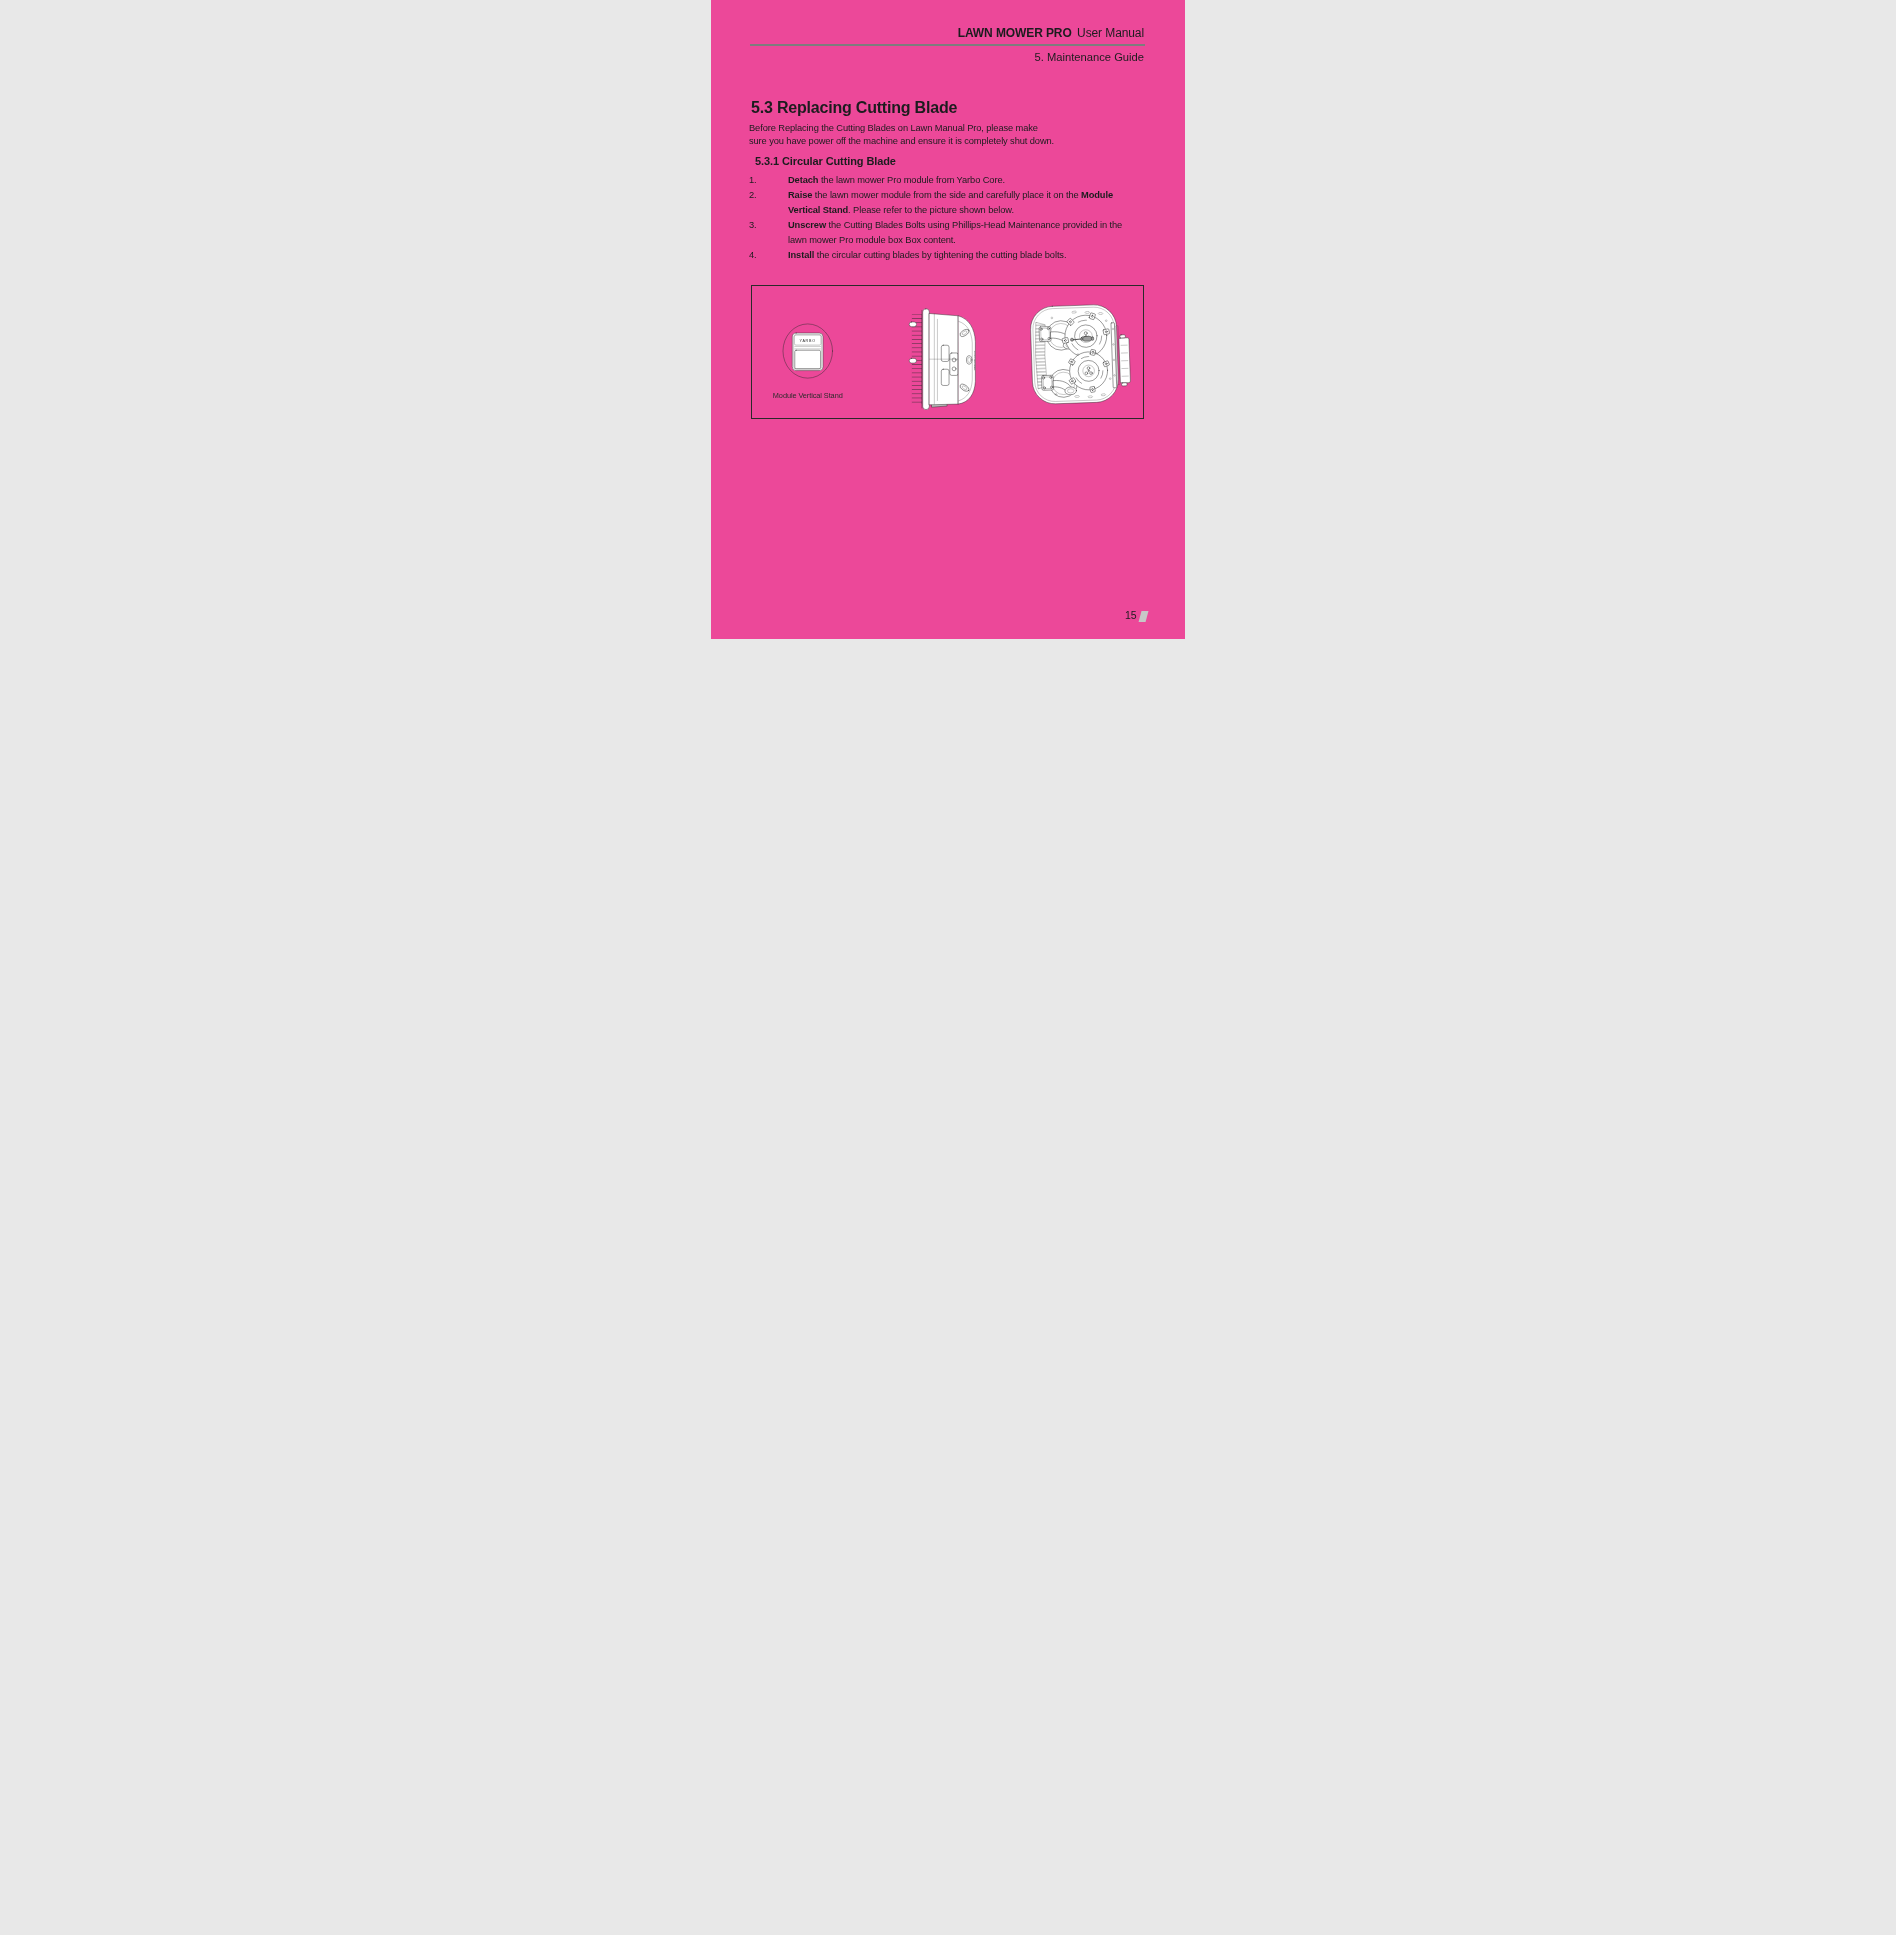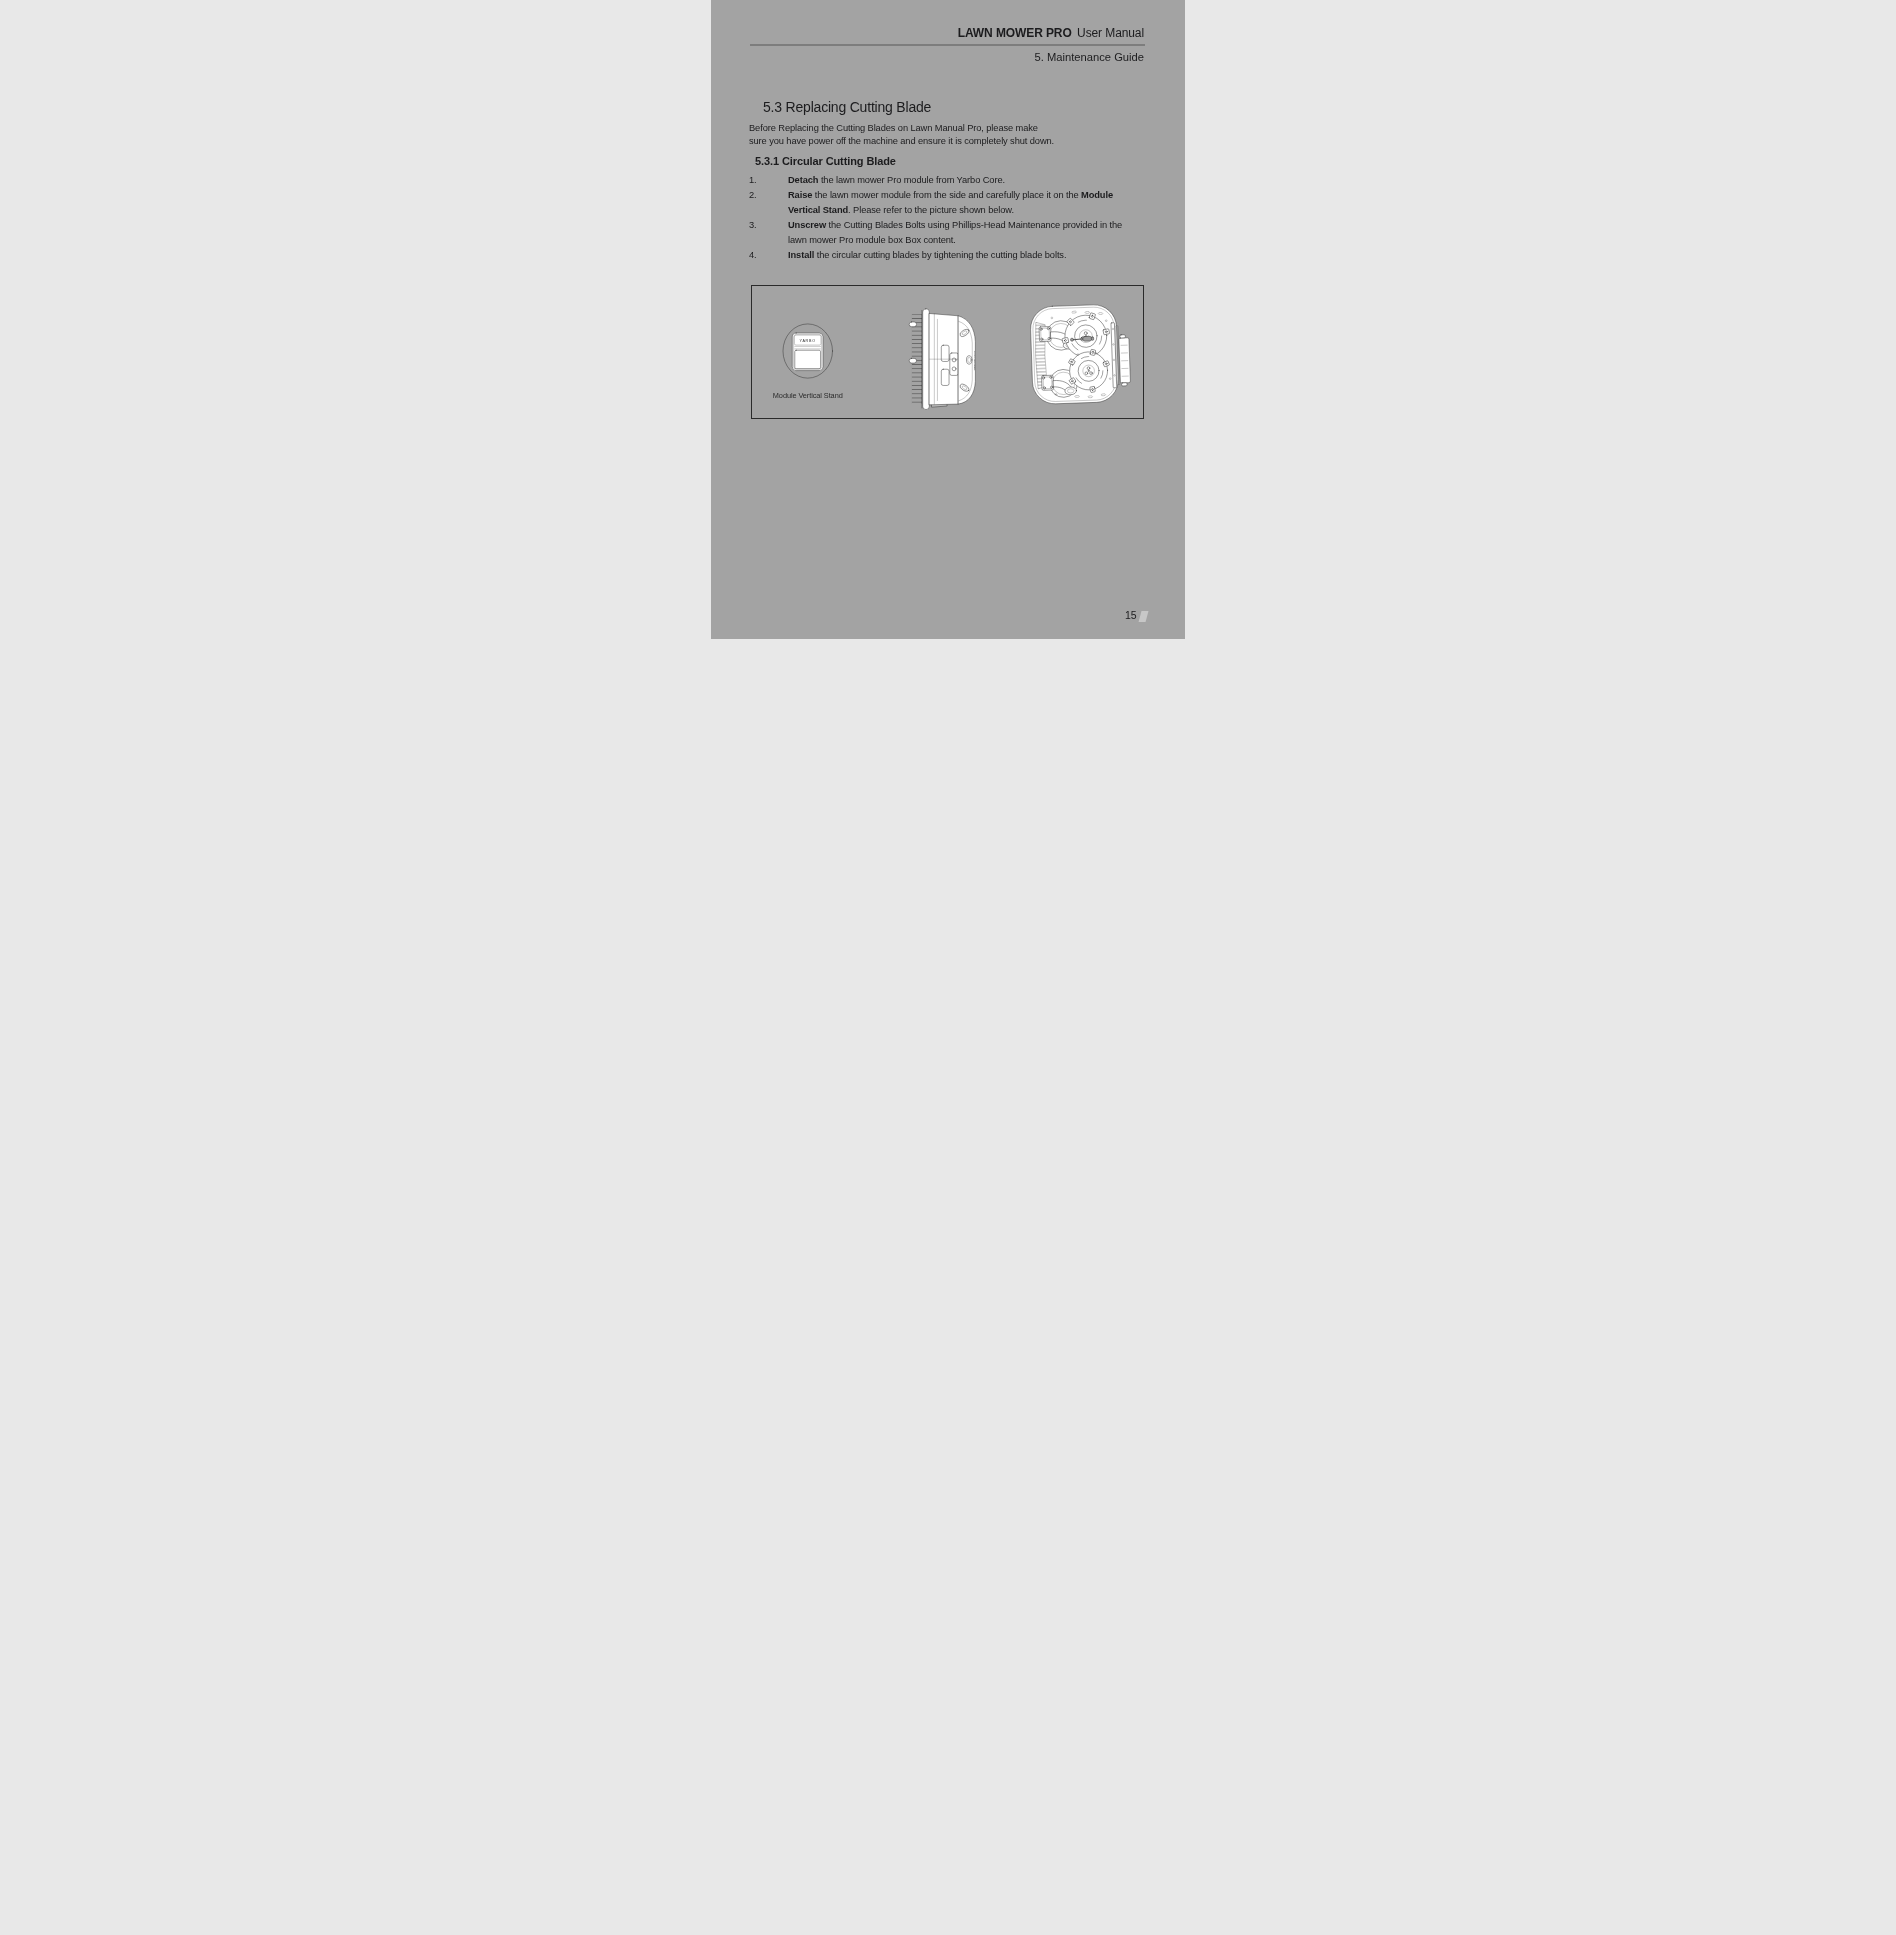--- a/index.html
+++ b/index.html
@@ -1,33 +1,33 @@
 <!DOCTYPE html>
 <html style="font-size:6.2px"><head>
 <meta charset="utf-8">
 <style>
   html,body{margin:0;padding:0;background:#e8e8e8;}
   #page{
     position:relative;
     width:474px;height:639px;
-    background:#a3a3a3;
+    background:#ec4899;
     margin:0 auto;
     font-family:"Liberation Sans",sans-serif;
     color:#1c1c1e;
     overflow:hidden;
   }
   .abs{position:absolute;}
   
   #header-title{top:26px;right:41px;font-size:12px;line-height:14.7px;letter-spacing:-0.1px;white-space:nowrap;}
   #header-title .brand{font-weight:700;}
   #header-title .manual{font-weight:400;margin-left:5.4px;}
   #header-rule{top:44px;left:39px;width:395px;height:1.5px;background:#7d7d7d;}
   #section-label{top:51px;right:41px;font-size:11.2px;line-height:13px;font-weight:400;white-space:nowrap;}
   
-  #heading{top:98px;left:52px;font-size:14px;line-height:19.4px;font-weight:400;letter-spacing:-0.2px;white-space:nowrap;}
+  #heading{top:98px;left:40px;font-size:16px;line-height:19.4px;font-weight:700;letter-spacing:-0.2px;white-space:nowrap;}
   #intro{top:122px;left:38px;width:379px;font-size:9.3px;line-height:13px;letter-spacing:-0.1px;}
   #subheading{top:155px;left:44px;font-size:11px;line-height:13px;font-weight:700;letter-spacing:-0.1px;white-space:nowrap;}
   #steps{top:173px;left:38px;width:383px;font-size:9.3px;line-height:15px;letter-spacing:-0.1px;}
   .step{display:flex;}
   .step .num{flex:0 0 11px;}
   .step .txt{flex:1;max-width:372px;margin-left:28px;}
   .step b{font-weight:700;}
   
   #figure-panel{top:285px;left:40px;width:393px;height:134px;border:0.8px solid #2a2a2a;box-sizing:border-box;}
   #figure-panel svg{display:block;width:391px;height:132px;}

